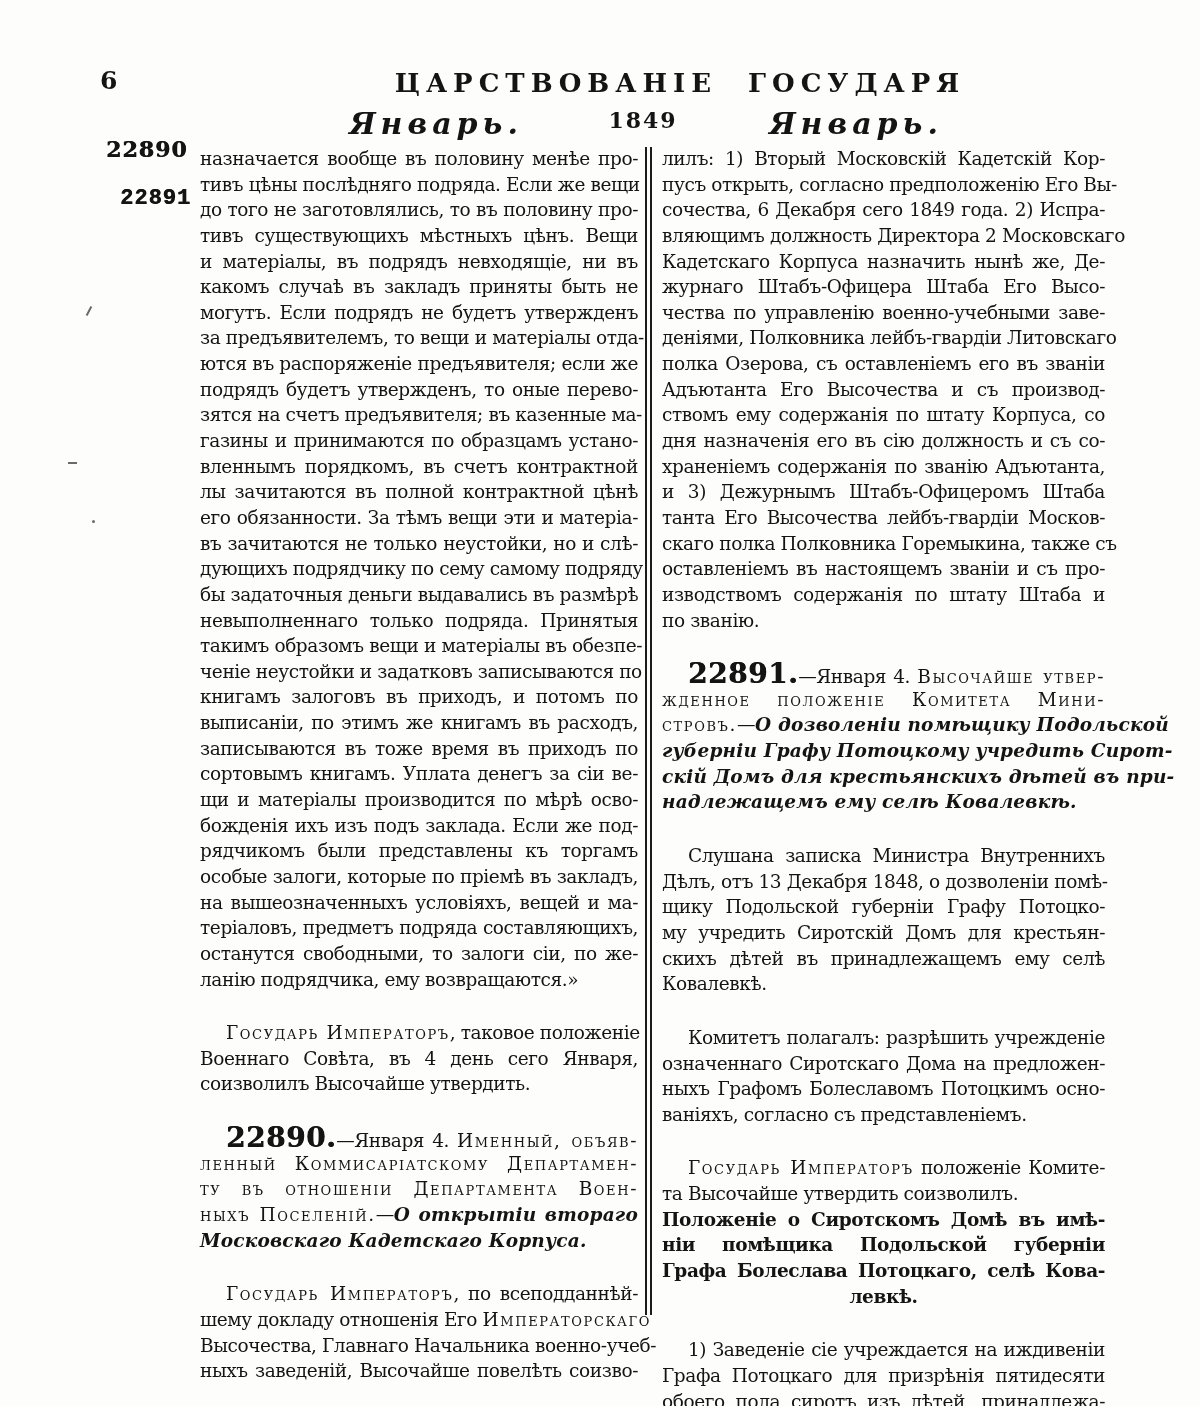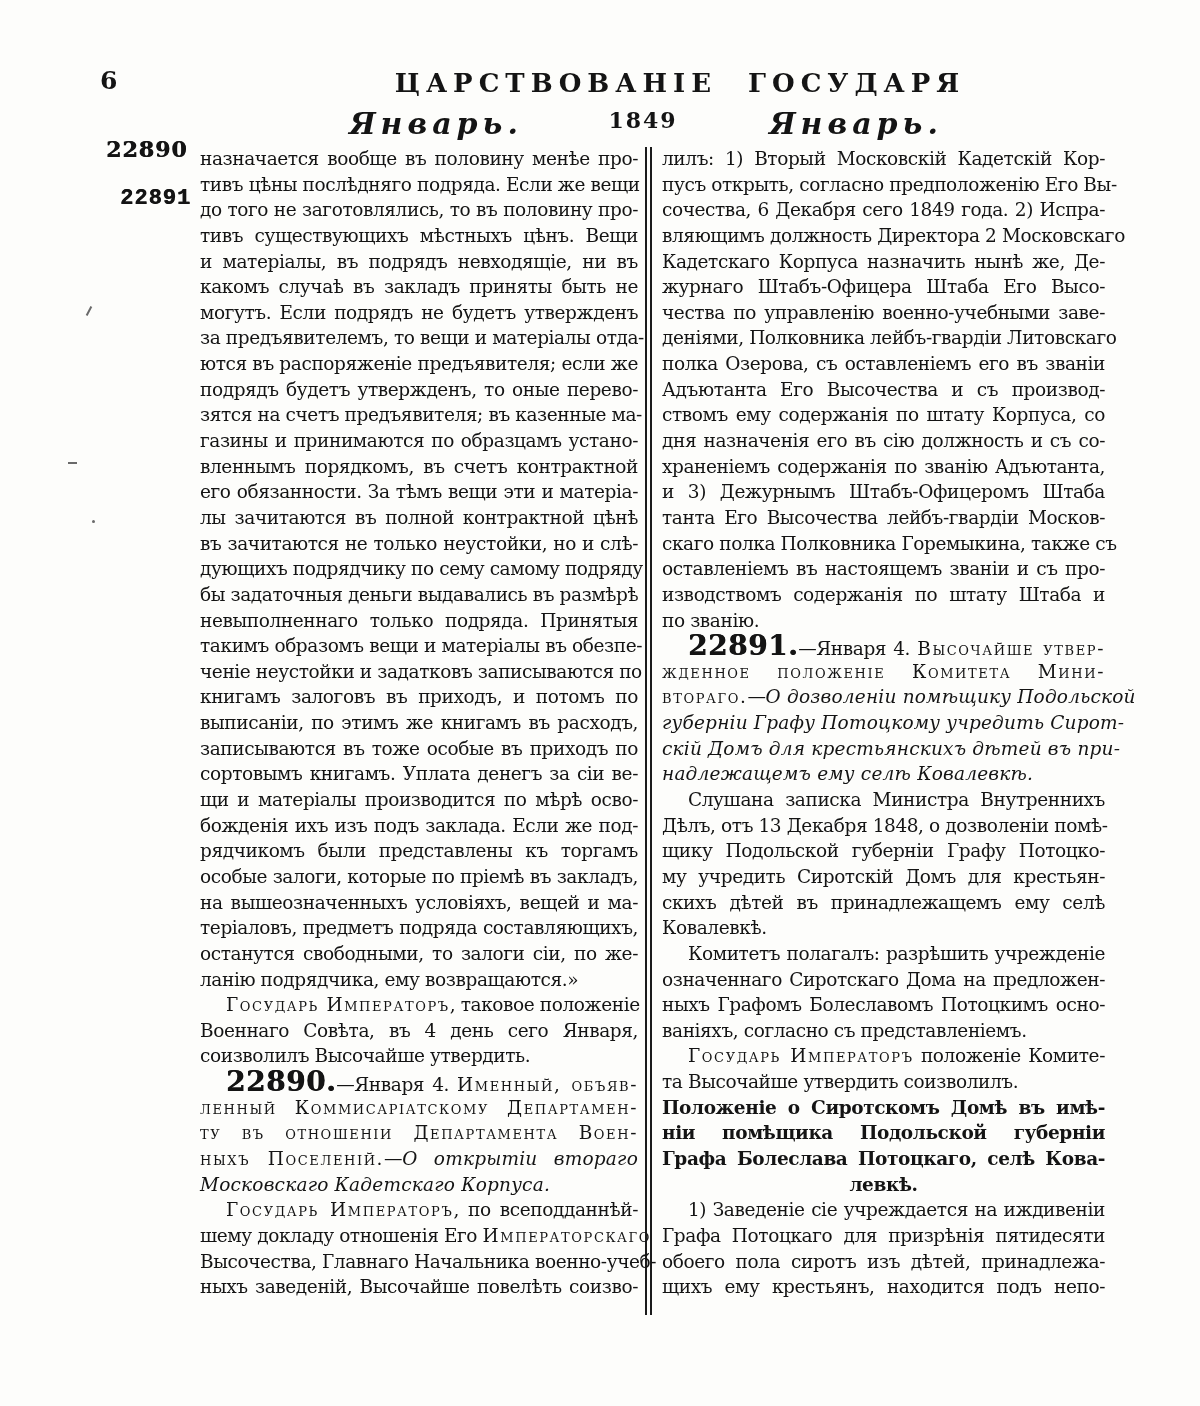--- a/index.html
+++ b/index.html
@@ -27,24 +27,24 @@
   .margin-num.first{left:106px;top:136px;}
   .margin-num.second{left:120px;top:186px;font-family:Liberation Mono, monospace;}
   
   .col{position:absolute;top:146px;}
   .col-left{left:200px;width:438px;}
   .col-right{left:662px;width:443px;}
   .line{
     height:25.65px;line-height:25.65px;font-size:18.5px;letter-spacing:-0.4px;
     white-space:nowrap;text-align:justify;text-align-last:justify;
   }
-  .line.p{text-indent:26px;}
+  .line.p{text-indent:26px;margin-top:28px;}
   .line.e{text-align-last:left;}
   .line.c{text-align-last:center;}
-  .line span.i{font-style:italic;letter-spacing:0.2px;}
+  .line span.i{font-style:italic;letter-spacing:0.2px;font-weight:bold;}
   .line span.sc{font-variant:small-caps;letter-spacing:1.6px;}
   .line span.b{font-weight:700;}
   .line span.bn{font-weight:900;font-size:28px;line-height:25.65px;letter-spacing:0.5px;
     text-shadow:0.5px 0 0 #141414;}
   
   .divider{
     position:absolute;left:645px;top:147px;height:1168px;width:3px;
     border-left:2px solid #1b1b1b;border-right:2px solid #1b1b1b;
   }
   
@@ -74,31 +74,31 @@
     <div class="line"><span>тивъ существующихъ мѣстныхъ цѣнъ. Вещи</span></div>
     <div class="line"><span>и матеріалы, въ подрядъ невходящіе, ни въ</span></div>
     <div class="line"><span>какомъ случаѣ въ закладъ приняты быть не</span></div>
     <div class="line"><span>могутъ. Если подрядъ не будетъ утвержденъ</span></div>
     <div class="line"><span>за предъявителемъ, то вещи и матеріалы отда-</span></div>
     <div class="line"><span>ются въ распоряженіе предъявителя; если же</span></div>
     <div class="line"><span>подрядъ будетъ утвержденъ, то оные перево-</span></div>
     <div class="line"><span>зятся на счетъ предъявителя; въ казенные ма-</span></div>
     <div class="line"><span>газины и принимаются по образцамъ устано-</span></div>
     <div class="line"><span>вленнымъ порядкомъ, въ счетъ контрактной</span></div>
+    <div class="line"><span>лы зачитаются въ полной контрактной цѣнѣ</span></div>
     <div class="line"><span>его обязанности. За тѣмъ вещи эти и матеріа-</span></div>
-    <div class="line"><span>лы зачитаются въ полной контрактной цѣнѣ</span></div>
     <div class="line"><span>въ зачитаются не только неустойки, но и слѣ-</span></div>
     <div class="line"><span>дующихъ подрядчику по сему самому подряду</span></div>
     <div class="line"><span>бы задаточныя деньги выдавались въ размѣрѣ</span></div>
     <div class="line"><span>невыполненнаго только подряда. Принятыя</span></div>
     <div class="line"><span>такимъ образомъ вещи и матеріалы въ обезпе-</span></div>
     <div class="line"><span>ченіе неустойки и задатковъ записываются по</span></div>
     <div class="line"><span>книгамъ залоговъ въ приходъ, и потомъ по</span></div>
     <div class="line"><span>выписаніи, по этимъ же книгамъ въ расходъ,</span></div>
-    <div class="line"><span>записываются въ тоже особые въ приходъ по</span></div>
+    <div class="line"><span>записываются въ тоже время въ приходъ по</span></div>
     <div class="line"><span>сортовымъ книгамъ. Уплата денегъ за сіи ве-</span></div>
     <div class="line"><span>щи и матеріалы производится по мѣрѣ осво-</span></div>
     <div class="line"><span>божденія ихъ изъ подъ заклада. Если же под-</span></div>
     <div class="line"><span>рядчикомъ были представлены къ торгамъ</span></div>
     <div class="line"><span>особые залоги, которые по пріемѣ въ закладъ,</span></div>
     <div class="line"><span>на вышеозначенныхъ условіяхъ, вещей и ма-</span></div>
     <div class="line"><span>теріаловъ, предметъ подряда составляющихъ,</span></div>
     <div class="line"><span>останутся свободными, то залоги сіи, по же-</span></div>
     <div class="line e"><span>ланію подрядчика, ему возвращаются.»</span></div>
     <div class="line p"><span class="sc">Государь Императоръ</span><span>, таковое положеніе</span></div>
@@ -129,21 +129,21 @@
     <div class="line"><span>дня назначенія его въ сію должность и съ со-</span></div>
     <div class="line"><span>храненіемъ содержанія по званію Адъютанта,</span></div>
     <div class="line"><span>и 3) Дежурнымъ Штабъ-Офицеромъ Штаба</span></div>
     <div class="line"><span>танта Его Высочества лейбъ-гвардіи Москов-</span></div>
     <div class="line"><span>скаго полка Полковника Горемыкина, также съ</span></div>
     <div class="line"><span>оставленіемъ въ настоящемъ званіи и съ про-</span></div>
     <div class="line"><span>изводствомъ содержанія по штату Штаба и</span></div>
     <div class="line e"><span>по званію.</span></div>
     <div class="line p"><span class="bn">22891.</span><span>—Января 4. </span><span class="sc">Высочайше утвер-</span></div>
     <div class="line"><span class="sc">жденное положеніе Комитета Мини-</span></div>
-    <div class="line"><span class="sc">втораго.</span><span>—</span><span class="i">О дозволеніи помѣщику Подольской</span></div>
+    <div class="line"><span class="sc">стровъ.</span><span>—</span><span class="i">О дозволеніи помѣщику Подольской</span></div>
     <div class="line"><span class="i">губерніи Графу Потоцкому учредить Сирот-</span></div>
     <div class="line"><span class="i">скій Домъ для крестьянскихъ дѣтей въ при-</span></div>
     <div class="line e"><span class="i">надлежащемъ ему селѣ Ковалевкѣ.</span></div>
     <div class="line p"><span>Слушана записка Министра Внутреннихъ</span></div>
     <div class="line"><span>Дѣлъ, отъ 13 Декабря 1848, о дозволеніи помѣ-</span></div>
     <div class="line"><span>щику Подольской губерніи Графу Потоцко-</span></div>
     <div class="line"><span>му учредить Сиротскій Домъ для крестьян-</span></div>
     <div class="line"><span>скихъ дѣтей въ принадлежащемъ ему селѣ</span></div>
     <div class="line e"><span>Ковалевкѣ.</span></div>
     <div class="line p"><span>Комитетъ полагалъ: разрѣшить учрежденіе</span></div>

